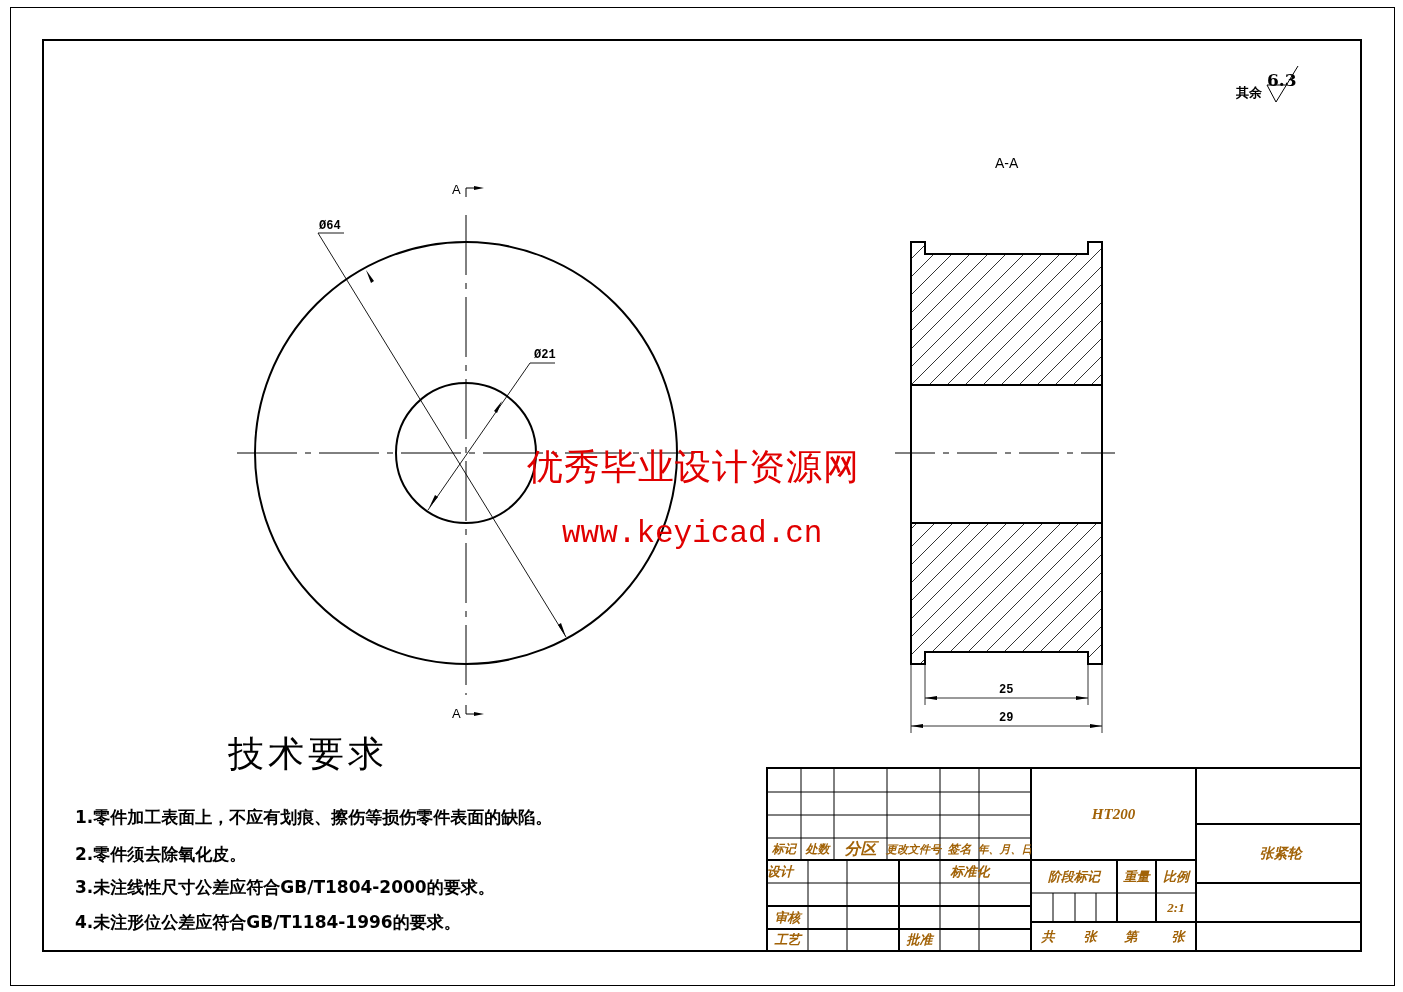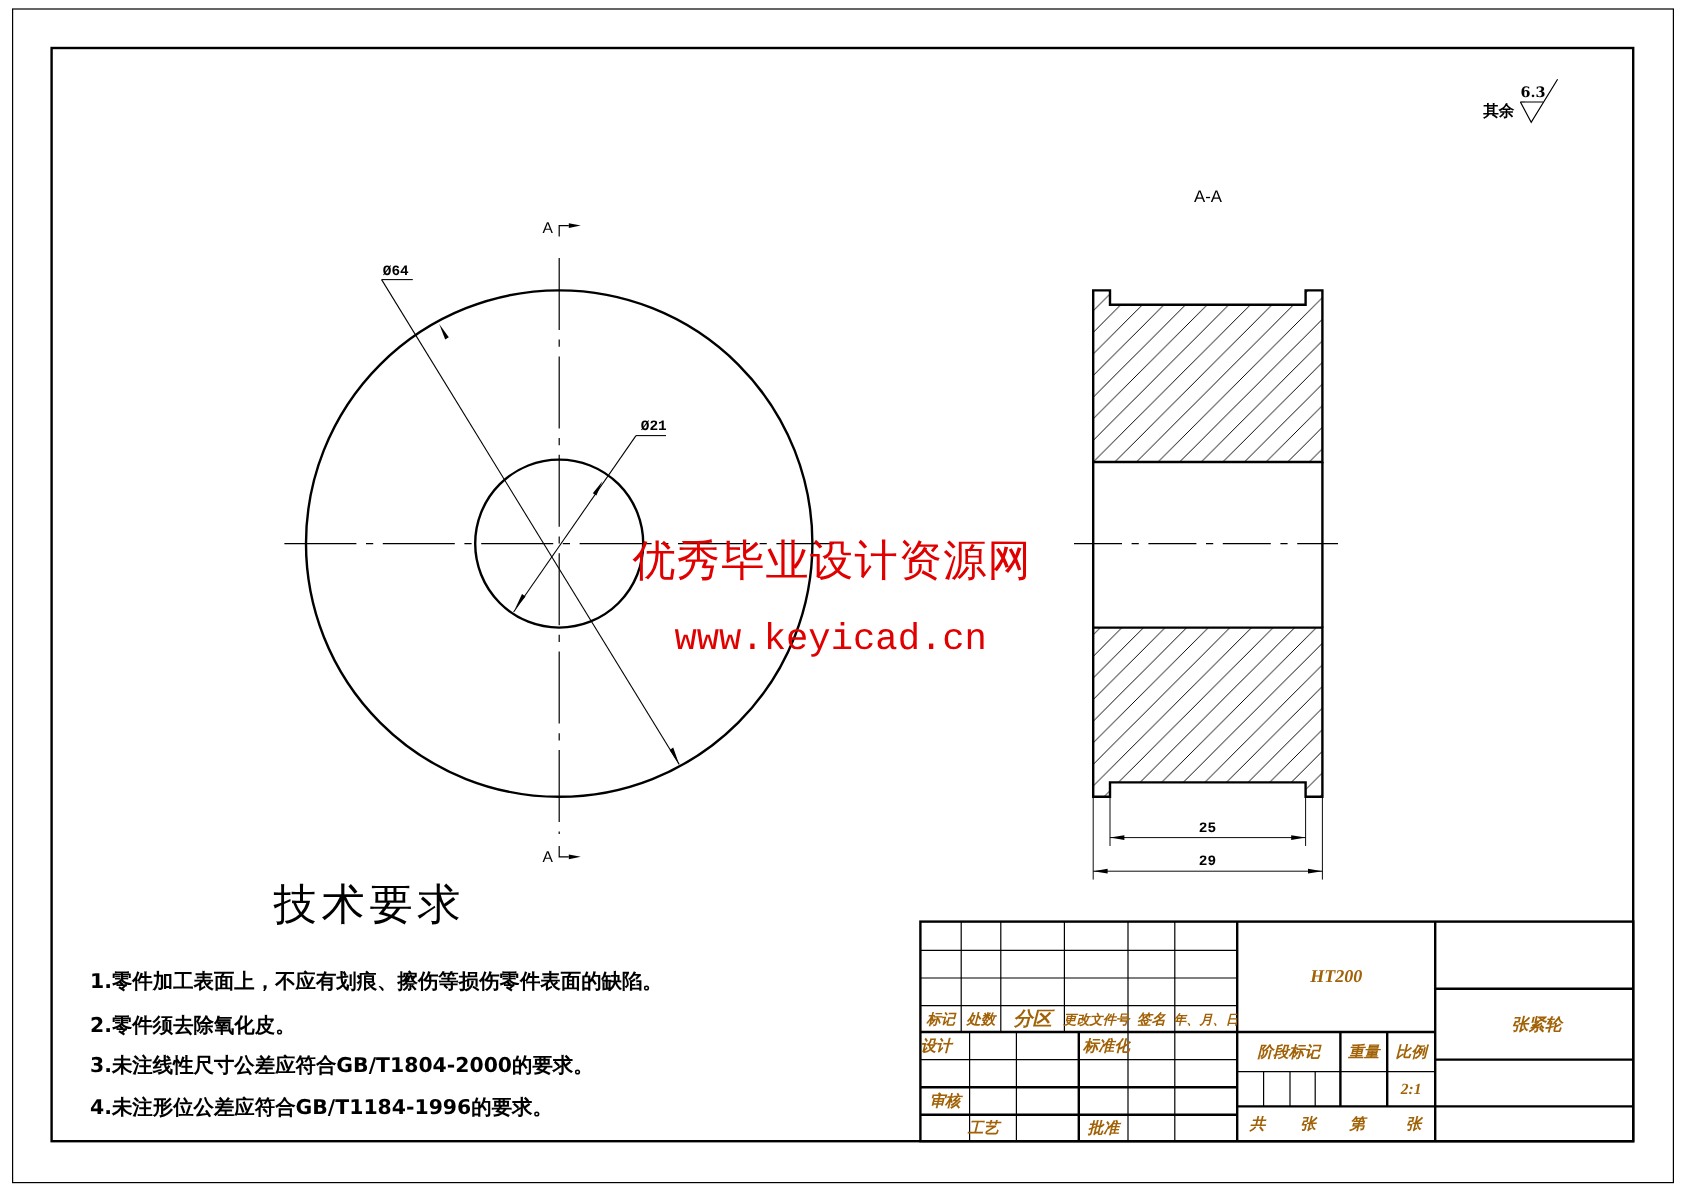--- a/index.html
+++ b/index.html
@@ -117,21 +117,21 @@
     <line x1="1075" y1="893" x2="1075" y2="922" stroke-width="1"></line>
     <line x1="1096" y1="893" x2="1096" y2="922" stroke-width="1"></line>
 
     <line x1="1196" y1="824" x2="1361" y2="824" stroke-width="2"></line>
     <line x1="1196" y1="883" x2="1361" y2="883" stroke-width="2"></line>
     <line x1="1196" y1="922" x2="1361" y2="922" stroke-width="2"></line>
   </g>
 </svg>
 
 <div class="txt" style="left:1236px;top:84px;font-size:13px;font-weight:bold;">其余</div>
-<div class="txt" style="left:1267px;top:70px;font-size:12px;font-weight:bold;">6.3</div>
+<div class="txt" style="left:1267px;top:70px;font-size:17px;font-weight:bold;">6.3</div>
 
 <div class="txt" style="left:995px;top:155px;font-size:14px;font-family:'Liberation Sans',sans-serif;">A-A</div>
 <div class="txt" style="left:452px;top:182px;font-size:13px;font-family:'Liberation Sans',sans-serif;">A</div>
 <div class="txt" style="left:452px;top:706px;font-size:13px;font-family:'Liberation Sans',sans-serif;">A</div>
 
 <div class="txt dim" style="left:319px;top:219px;">Ø64</div>
 <div class="txt dim" style="left:534px;top:348px;">Ø21</div>
 <div class="txt dim" style="left:999px;top:683px;">25</div>
 <div class="txt dim" style="left:999px;top:711px;">29</div>
 
@@ -145,23 +145,23 @@
 <div class="txt req-item" style="left:75px;top:911px;">4.未注形位公差应符合GB/T1184-1996的要求。</div>
 
 <div class="tb-cell" style="left:767px;top:838px;width:34px;height:22px;font-size:12px;">标记</div>
 <div class="tb-cell" style="left:801px;top:838px;width:33px;height:22px;font-size:12px;">处数</div>
 <div class="tb-cell" style="left:834px;top:838px;width:53px;height:22px;font-size:16px;">分区</div>
 <div class="tb-cell" style="left:887px;top:838px;width:53px;height:22px;font-size:11px;">更改文件号</div>
 <div class="tb-cell" style="left:940px;top:838px;width:39px;height:22px;font-size:12px;">签名</div>
 <div class="tb-cell" style="left:979px;top:838px;width:52px;height:22px;font-size:11px;overflow:hidden;">年、月、日</div>
 
 <div class="tb-cell" style="left:767px;top:860px;width:26px;height:23px;">设计</div>
-<div class="tb-cell" style="left:899px;top:860px;width:46px;height:23px;">标准化</div>
+<div class="tb-cell" style="left:947px;top:860px;width:46px;height:23px;">标准化</div>
 <div class="tb-cell" style="left:767px;top:906px;width:41px;height:23px;">审核</div>
-<div class="tb-cell" style="left:767px;top:929px;width:41px;height:22px;margin-left:32px;">工艺</div>
+<div class="tb-cell" style="left:767px;top:929px;width:41px;height:22px;">工艺</div>
 <div class="tb-cell" style="left:899px;top:929px;width:41px;height:22px;">批准</div>
 
 <div class="tb-cell" style="left:1031px;top:768px;width:165px;height:92px;font-size:15px;font-family:'Liberation Serif',serif;">HT200</div>
 <div class="tb-cell" style="left:1031px;top:860px;width:86px;height:33px;">阶段标记</div>
 <div class="tb-cell" style="left:1117px;top:860px;width:39px;height:33px;">重量</div>
 <div class="tb-cell" style="left:1156px;top:860px;width:40px;height:33px;">比例</div>
 <div class="tb-cell" style="left:1156px;top:893px;width:40px;height:29px;font-family:'Liberation Serif',serif;">2:1</div>
 <div class="tb-cell" style="left:1036px;top:922px;width:24px;height:29px;">共</div>
 <div class="tb-cell" style="left:1078px;top:922px;width:24px;height:29px;">张</div>
 <div class="tb-cell" style="left:1119px;top:922px;width:24px;height:29px;">第</div>

